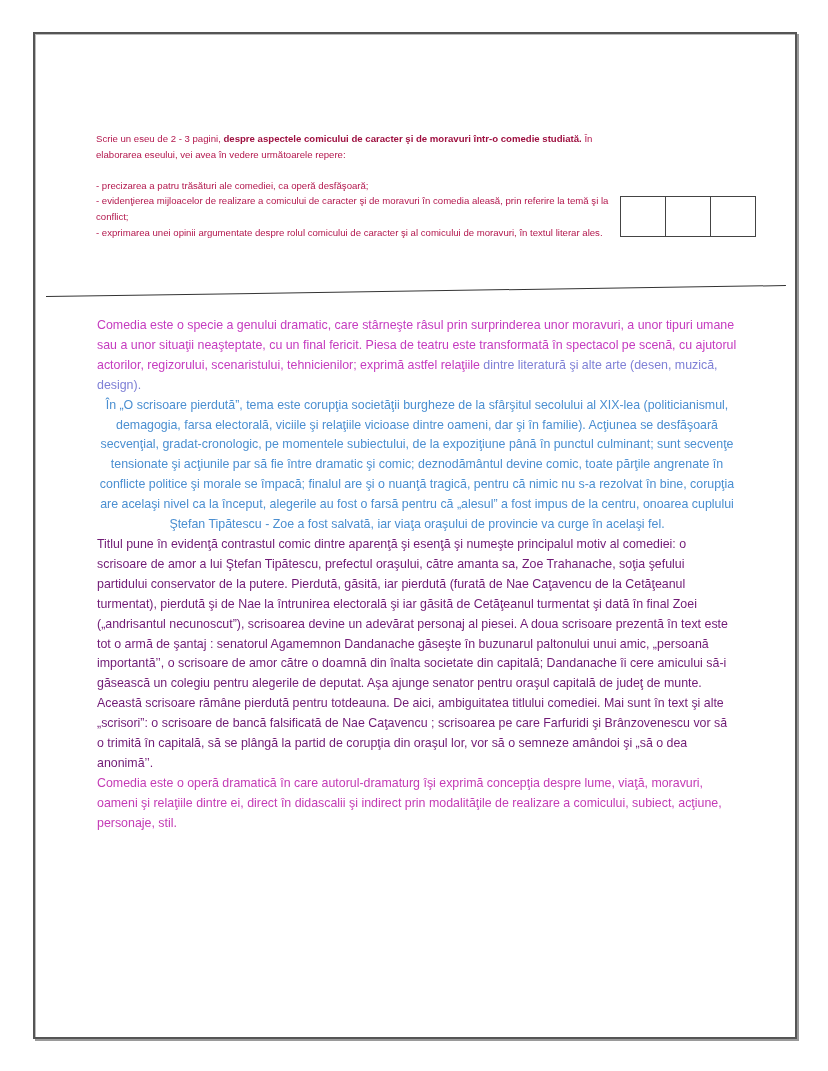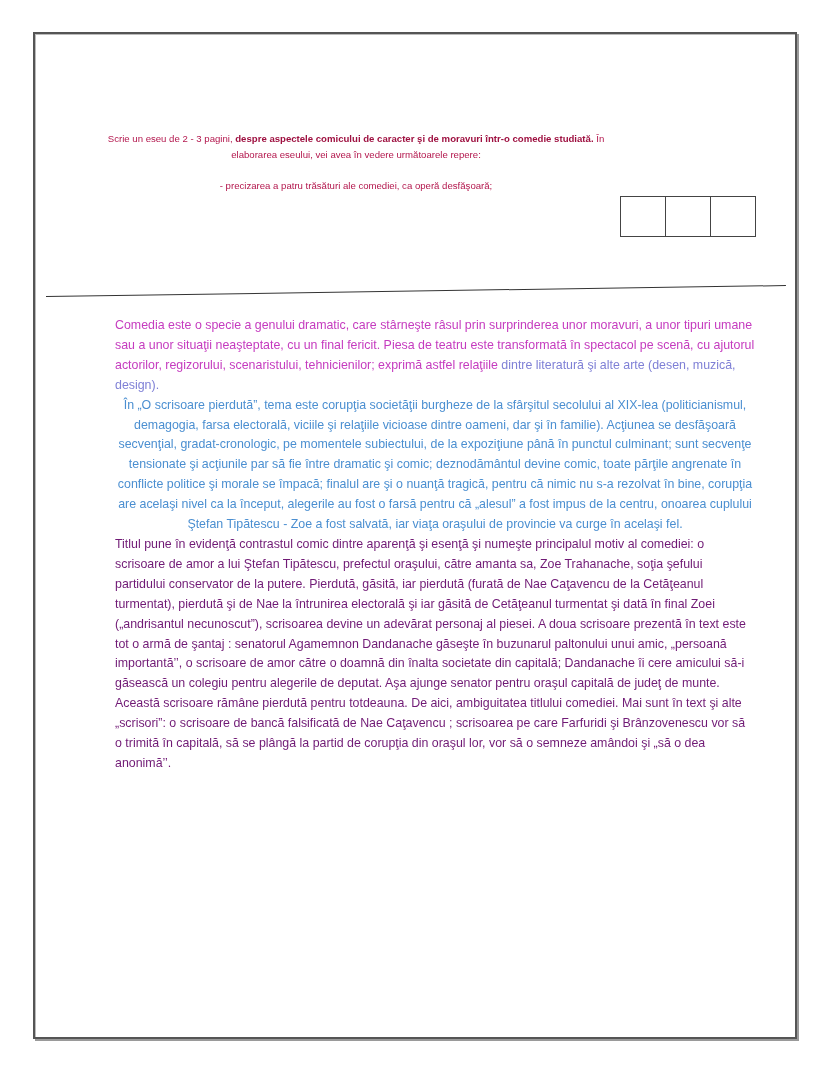--- a/index.html
+++ b/index.html
@@ -1,55 +1,58 @@
 <!DOCTYPE html>
 <html><head>
 <meta charset="utf-8">
 <style>
   html, body { margin: 0; padding: 0; background: #ffffff; }
   body { width: 828px; height: 1071px; position: relative; overflow: hidden;
          font-family: "Liberation Sans", "DejaVu Sans", sans-serif; }
   .page-frame { position: absolute; left: 33px; top: 32px; width: 760px; height: 1003px;
                 border: 2px solid #555; box-shadow: 2px 2px 0 #9a9a9a, inset 1px 1px 0 #bbb; }
   .instructions { position: absolute; left: 96px; top: 131px; width: 520px;
-                  color: #b3174d; font-size: 9.6px; line-height: 15.6px; text-align: center; }
+                  color: #b3174d; font-size: 9.6px; line-height: 15.6px; }
   .instructions p { margin: 0; }
   .instructions .gap { height: 15.6px; }
   .instructions b { font-weight: bold; color: #9e1040; }
   .score-boxes { position: absolute; left: 620px; top: 196px; display: flex;
                  border: 1.5px solid #444; }
   .score-box { width: 44px; height: 39px; border-right: 1.5px solid #444; }
   .score-box:last-child { border-right: none; }
   .divider { position: absolute; left: 46px; top: 296px; width: 740px; height: 0;
              border-top: 1.5px solid #333; transform: rotate(-0.85deg); transform-origin: left center; }
-  .essay { position: absolute; left: 115px; top: 316px; width: 640px;
+  .essay { position: absolute; left: 97px; top: 316px; width: 640px;
            font-size: 12.4px; line-height: 19.9px; }
   .essay p { margin: 0; }
   .c-magenta { color: #c53bbf; }
   .c-lavender { color: #7f80d6; }
   .c-blue { color: #4b8fd1; text-align: center; }
   .c-green { color: #701a75; }
   .c-magenta2 { color: #c43bb5; }
 </style>
 </head>
 <body>
 
 <div class="page-frame"></div>
 
 <div class="instructions">
   <p><span>Scrie un eseu de 2 - 3 pagini, </span><b>despre aspectele comicului de caracter şi de moravuri într-o comedie studiată.</b><span> În elaborarea eseului, vei avea în vedere următoarele repere:</span></p>
   <div class="gap"></div>
   <p>- precizarea a patru trăsături ale comediei, ca operă desfăşoară;</p>
+  <p>- evidenţierea mijloacelor de realizare a comicului de caracter şi de moravuri în comedia aleasă, prin referire la temă şi la conflict;</p>
+  <p>- exprimarea unei opinii argumentate despre rolul comicului de caracter şi al comicului de moravuri, în textul literar ales.</p>
 </div>
 
 <div class="score-boxes">
   <div class="score-box"></div>
   <div class="score-box"></div>
   <div class="score-box"></div>
 </div>
 
 <div class="divider"></div>
 
 <div class="essay">
   <p class="c-magenta"><span>Comedia este o specie a genului dramatic, care stârneşte râsul prin surprinderea unor moravuri, a unor tipuri umane sau a unor situaţii neaşteptate, cu un final fericit. Piesa de teatru este transformată în spectacol pe scenă, cu ajutorul actorilor, regizorului, scenaristului, tehnicienilor; exprimă astfel relaţiile</span> <span class="c-lavender">dintre literatură şi alte arte (desen, muzică, design).</span></p>
   <p class="c-blue">În „O scrisoare pierdută”, tema este corupţia societăţii burgheze de la sfârşitul secolului al XIX-lea (politicianismul, demagogia, farsa electorală, viciile şi relaţiile vicioase dintre oameni, dar şi în familie). Acţiunea se desfăşoară secvenţial, gradat-cronologic, pe momentele subiectului, de la expoziţiune până în punctul culminant; sunt secvenţe tensionate şi acţiunile par să fie între dramatic şi comic; deznodământul devine comic, toate părţile angrenate în conflicte politice şi morale se împacă; finalul are şi o nuanţă tragică, pentru că nimic nu s-a rezolvat în bine, corupţia are acelaşi nivel ca la început, alegerile au fost o farsă pentru că „alesul” a fost impus de la centru, onoarea cuplului Ştefan Tipătescu - Zoe a fost salvată, iar viaţa oraşului de provincie va curge în acelaşi fel.</p>
   <p class="c-green">Titlul pune în evidenţă contrastul comic dintre aparenţă şi esenţă şi numeşte principalul motiv al comediei: o scrisoare de amor a lui Ştefan Tipătescu, prefectul oraşului, către amanta sa, Zoe Trahanache, soţia şefului partidului conservator de la putere. Pierdută, găsită, iar pierdută (furată de Nae Caţavencu de la Cetăţeanul turmentat), pierdută şi de Nae la întrunirea electorală şi iar găsită de Cetăţeanul turmentat şi dată în final Zoei („andrisantul necunoscut”), scrisoarea devine un adevărat personaj al piesei. A doua scrisoare prezentă în text este tot o armă de şantaj : senatorul Agamemnon Dandanache găseşte în buzunarul paltonului unui amic, „persoană importantă’’, o scrisoare de amor către o doamnă din înalta societate din capitală; Dandanache îi cere amicului să-i găsească un colegiu pentru alegerile de deputat. Aşa ajunge senator pentru oraşul capitală de judeţ de munte. Această scrisoare rămâne pierdută pentru totdeauna. De aici, ambiguitatea titlului comediei. Mai sunt în text şi alte „scrisori”: o scrisoare de bancă falsificată de Nae Caţavencu ; scrisoarea pe care Farfuridi şi Brânzovenescu vor să o trimită în capitală, să se plângă la partid de corupţia din oraşul lor, vor să o semneze amândoi şi „să o dea anonimă’’.</p>
+  <p class="c-magenta2">Comedia este o operă dramatică în care autorul-dramaturg îşi exprimă concepţia despre lume, viaţă, moravuri, oameni şi relaţiile dintre ei, direct în didascalii şi indirect prin modalităţile de realizare a comicului, subiect, acţiune, personaje, stil.</p>
 </div>
 
 </body></html>

